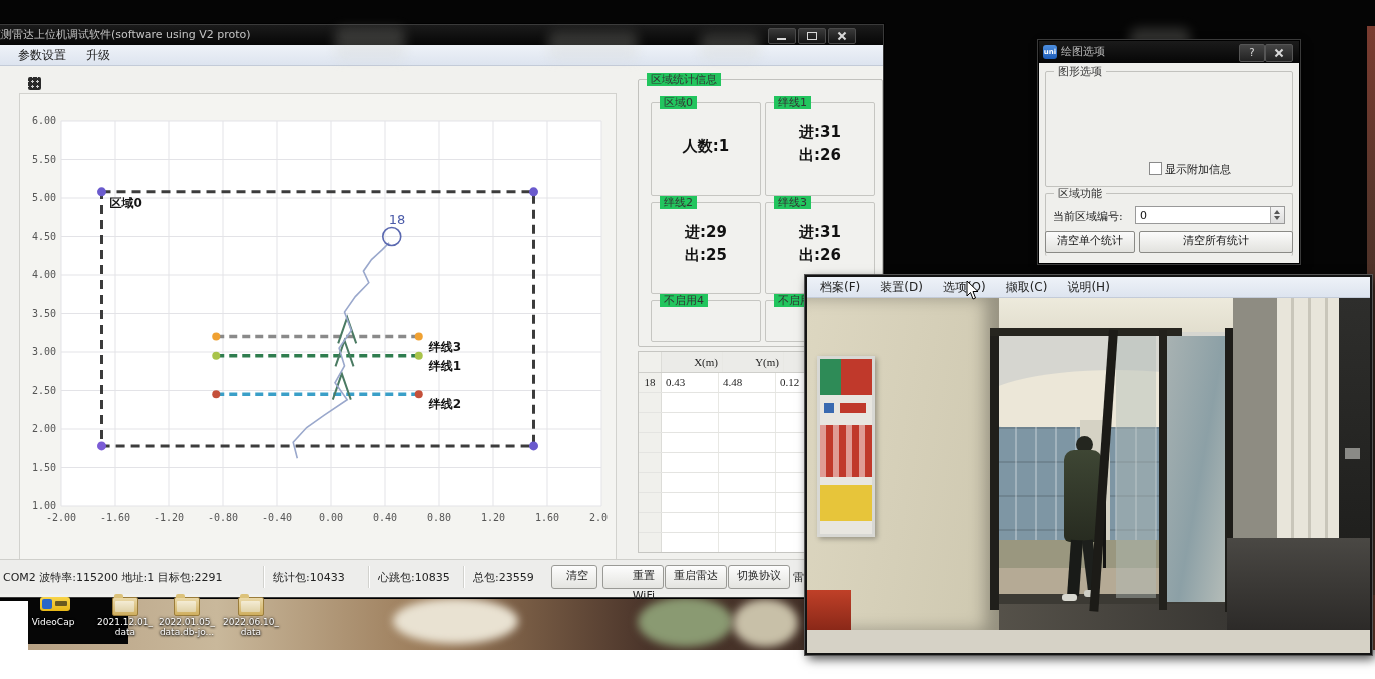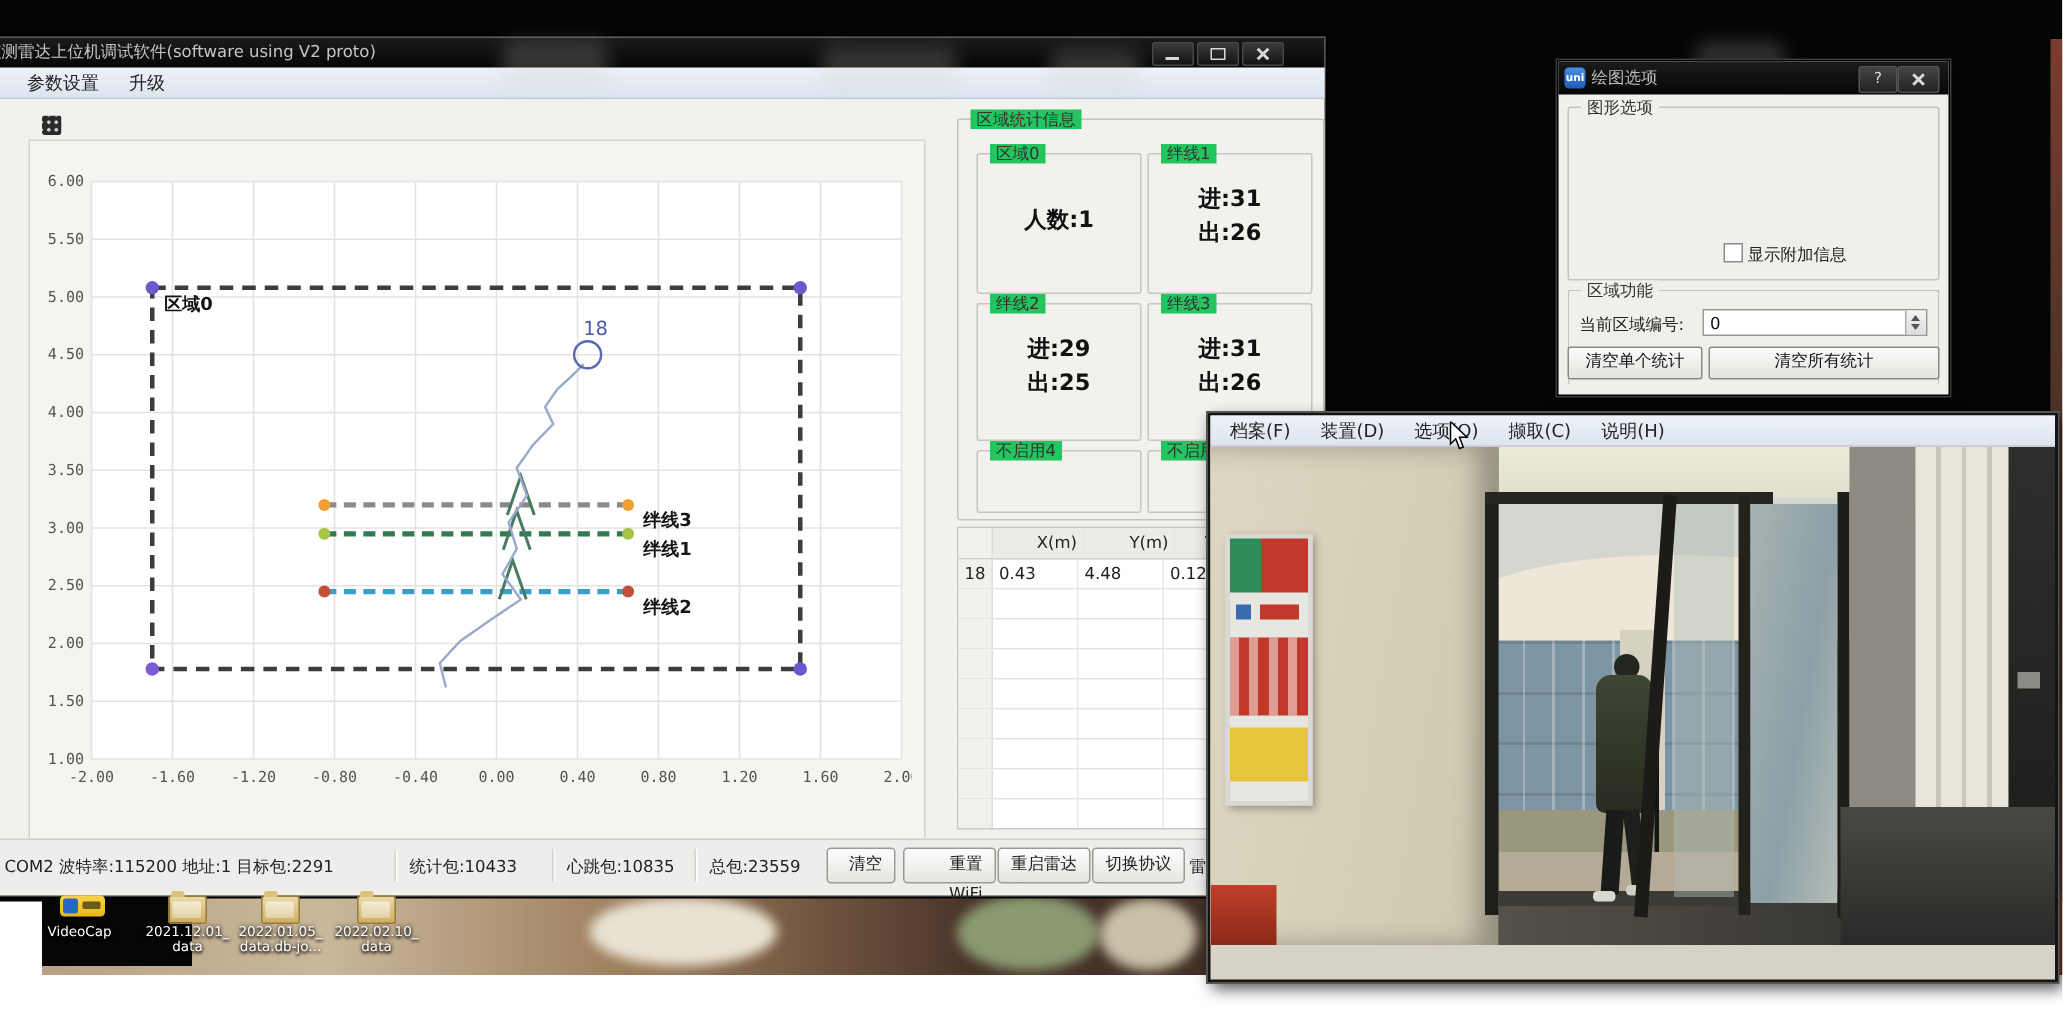--- a/index.html
+++ b/index.html
@@ -35,21 +35,21 @@
   .tick{font:10px "DejaVu Sans Mono","Liberation Mono",monospace;fill:#555;}
   .region-label,.line-label{font:bold 12px "DejaVu Sans",sans-serif;fill:#151515;}
   .track-id{font:13px "DejaVu Sans",sans-serif;fill:#4a5aa8;}
   
   .group-box{border:1px solid #c2c2be;border-radius:2px;background:#f1f1ee;}
   .gb-label{position:absolute;top:-7px;left:8px;background:#22c55e;padding:0 4px;font-size:11px;color:#333;line-height:13px;white-space:nowrap;}
   #stats-panel{left:665px;top:54px;width:243px;height:266px;}
   .stat-box{position:absolute;width:108px;border:1px solid #c6c6c2;border-radius:2px;background:#f1f1ee;}
   .stat-lines{text-align:center;font-weight:bold;font-size:15px;color:#111;line-height:1.55;}
   
-  #track-table{left:665px;top:326px;width:243px;height:200px;background:#fff;border:1px solid #c6c6c2;overflow:hidden;font-size:11px;color:#222;}
+  #track-table{left:665px;top:326px;width:243px;height:200px;background:#fff;border:1px solid #c6c6c2;overflow:hidden;font-size:11px;color:#222;font-family:Liberation Serif, serif;}
   .t-row{display:flex;border-bottom:1px solid #e4e4e1;height:19px;line-height:19px;}
   .t-head{background:#ebebe8;border-bottom:1px solid #cfcfcb;height:20px;line-height:20px;}
   .t-idx{width:22px;background:#f0f0ec;border-right:1px solid #dcdcd8;text-align:center;flex:none;}
   .t-cell{border-right:1px solid #e8e8e4;padding-left:4px;flex:none;}
   
   #status-bar{left:0;top:534px;width:910px;height:34px;background:#ededeb;border-top:1px solid #cfcfcb;font-size:11px;color:#222;}
   .seg{position:absolute;top:10px;white-space:nowrap;}
   .sep{position:absolute;top:6px;width:1px;height:22px;background:#d2d2ce;box-shadow:1px 0 0 #fff;}
   .sbtn{position:absolute;top:5px;height:22px;background:linear-gradient(#fdfdfd,#e4e4e0);border:1px solid #9a9a96;border-radius:3px;font-size:11px;color:#222;text-align:right;line-height:20px;padding:0 8px;}
   
@@ -114,21 +114,21 @@
         <div>2021.12.01_</div>
         <div>data</div>
       </div>
       <div class="folder" style="left: 174px; top: 597px;"></div>
       <div class="d-icon-label" style="left: 152px; top: 617px; width: 70px;">
         <div>2022.01.05_</div>
         <div>data.db-jo...</div>
       </div>
       <div class="folder" style="left: 238px; top: 597px;"></div>
       <div class="d-icon-label" style="left: 216px; top: 617px; width: 70px;">
-        <div>2022.02.10_</div>
+        <div>2022.06.10_</div>
         <div>data</div>
       </div>
     </div>
 
   <div class="abs win" id="main-win">
     <div class="titlebar">
       <span>员监测雷达上位机调试软件(software using V2 proto)</span>
       <div class="cap-group" style="right:27px;">
         <div class="cap-btn">
             <span class="bar"></span>

